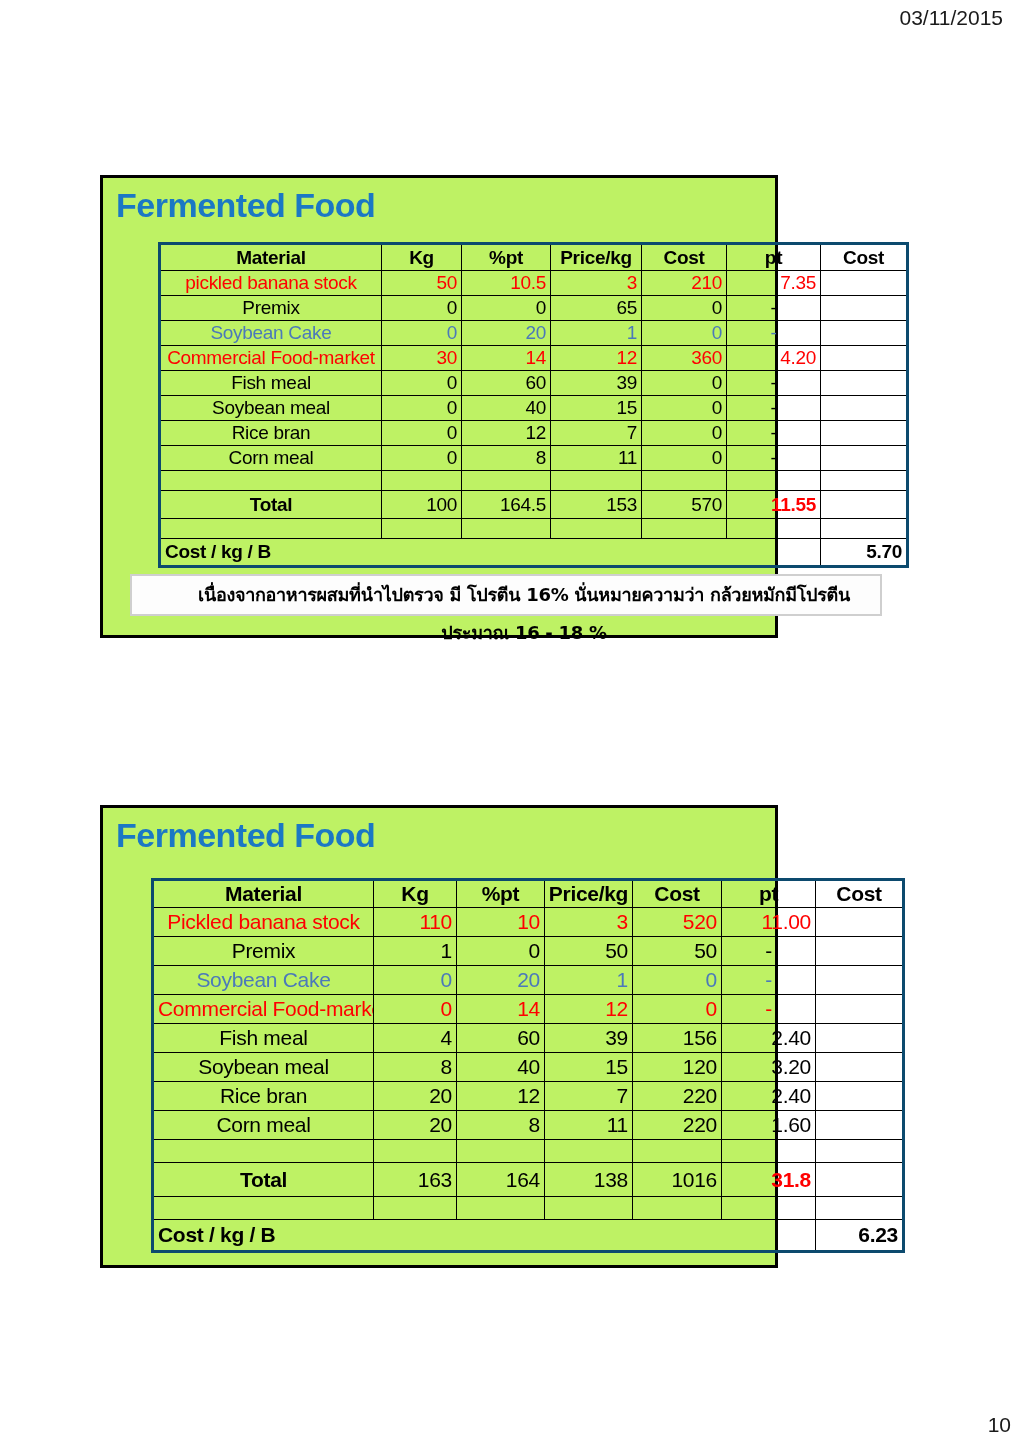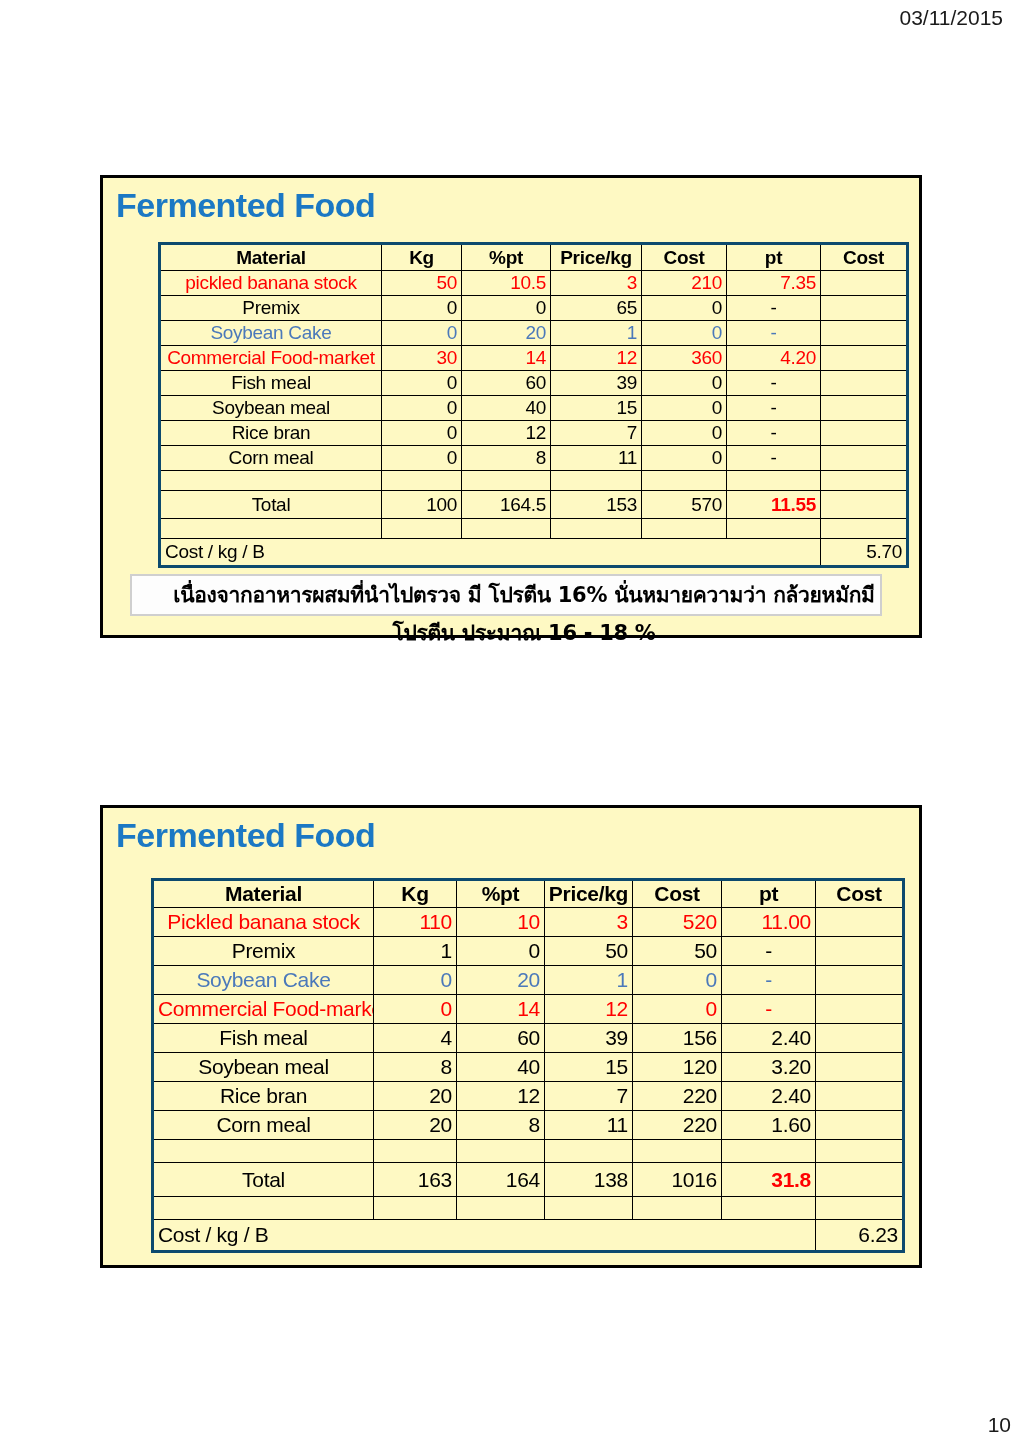--- a/index.html
+++ b/index.html
@@ -15,23 +15,23 @@
   .date {
     position:absolute; top:6px; right:21px;
     font-size:21px; color:#1a1a1a;text-align:right;
   }
   .pageno {
     position:absolute; top:1413px; right:13px;
     font-size:21px; color:#1a1a1a;
   }
   .slide {
     position:absolute; left:100px;
-    width:822px; height:463px;
+    width:678px; height:463px;
     border:3px solid #000;
-    background:#fef9c3;
+    background:#bef264;
   }
   #slide1 { top:175px; }
   #slide2 { top:805px; }
   .slide-title {
     position:absolute; left:13px; top:8px; margin:0;
     font-size:34px; font-weight:bold; letter-spacing:-0.5px;
     color:#1b78c4;
   }
   table.feed {
     position:absolute;
@@ -46,41 +46,41 @@
   table.feed th, table.feed td {
     border:1.5px solid #000;
     padding:0 4px;
     white-space:nowrap; overflow:hidden;
   }
   table.feed th { font-weight:bold; text-align:center; padding:0 1px; }
   td.mat { text-align:center; padding-left:3px; }
   td.num { text-align:right; }
   td.dash { text-align:center; }
   td.center { text-align:left; }
-  .b { font-weight:normal; }
+  .b { font-weight:bold; }
   .rb { color:#ff0000; font-weight:bold; }
   tr.c-red td { color:#ff0000; }
   tr.c-blu td { color:#4b79ba; }
   #t1 tr { height:25px; }
   #t1 tr.hd { height:27px; }
   #t1 tr.sp { height:20px; }
   #t1 tr.totalrow { height:28px; }
   #t1 tr.costrow { height:28px; }
   #t2 tr { height:29px; }
   #t2 tr.hd { height:28px; }
   #t2 tr.sp { height:23px; }
   #t2 tr.totalrow { height:34px; }
   #t2 tr.costrow { height:32px; }
   .caption {
     position:absolute; left:27px; top:396px;
     width:752px; height:42px;
     border:2px solid #cfcfcf;
     background:#fdfdfd;
     text-align:center;
-    font-size:21px; font-weight:bold;
+    font-size:18px; font-weight:bold;
     line-height:38px;
     font-family:"DejaVu Sans","Liberation Sans",sans-serif;
     letter-spacing:-0.3px;
     padding-left:36px;
   }
 </style>
 </head>
 <body>
 
 <div class="date">03/11/2015</div>

